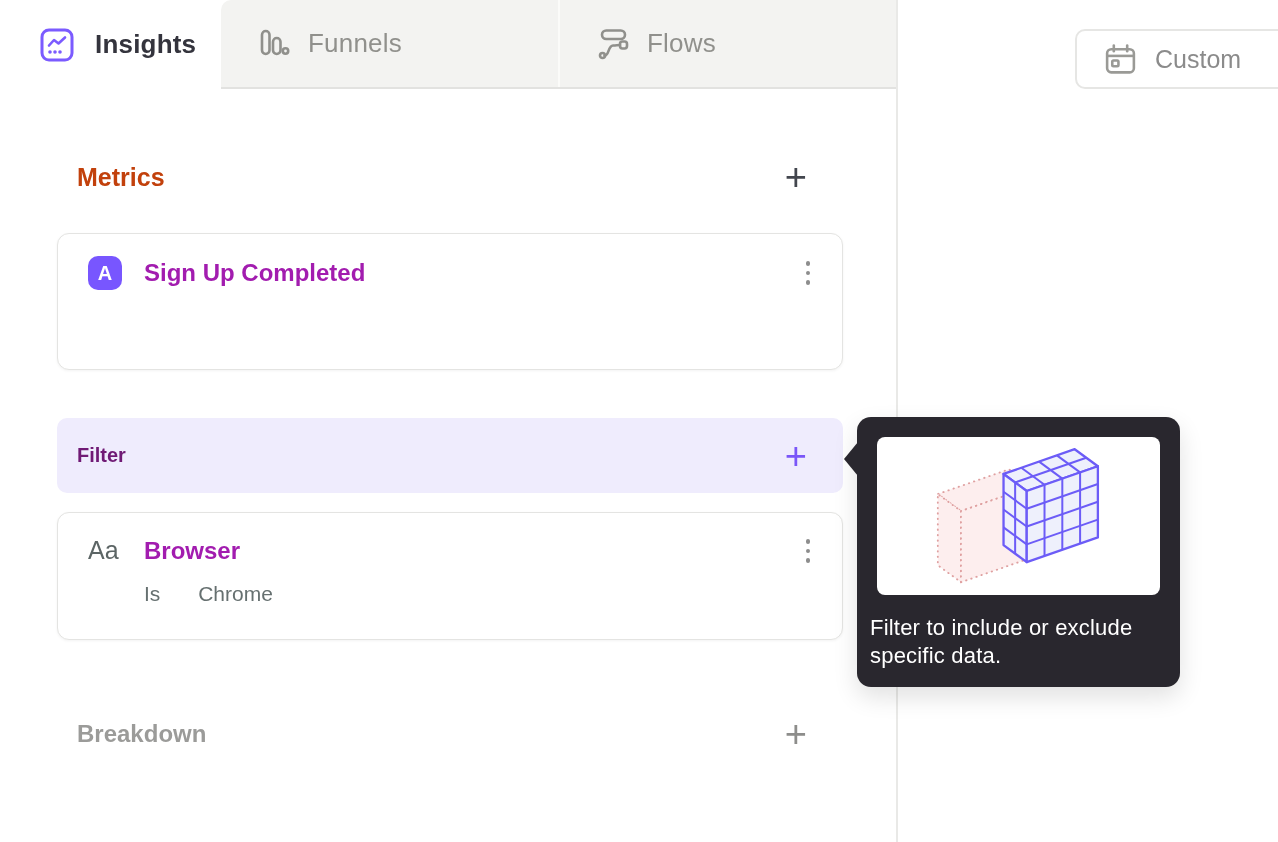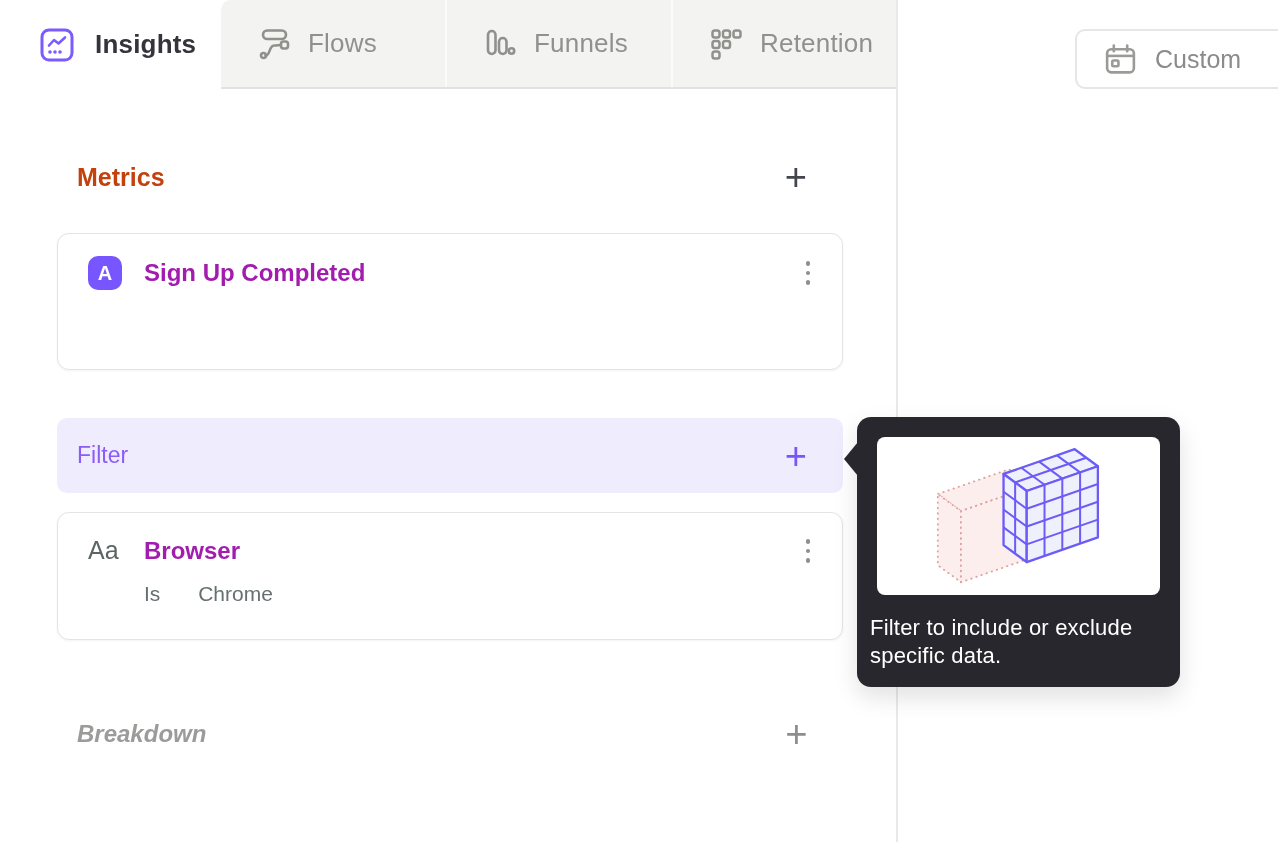--- a/index.html
+++ b/index.html
@@ -50,25 +50,25 @@
   .card-title { flex:1; font-size:24px; color:#a21caf; font-weight:700; }
   .kebab { display:flex; flex-direction:column; gap:5px; padding:4px; cursor:pointer; }
   .kebab i { width:4.5px; height:4.5px; border-radius:50%; background:#8d8d8d; display:block; }
   .card-sub { padding:15px 0 0 86px; font-size:21px; color:#667070; }
   .card-sub .op { margin-right:32px; }
 
   .filter-row { position:absolute; left:57px; top:418px; width:786px; height:75px;
                 background:#efecfd; border-radius:10px; display:flex; align-items:center;
                 justify-content:space-between; padding:0 36px 0 20px; box-sizing:border-box;
                 cursor:pointer; }
-  .filter-row .sec-title { font-size:23px; font-weight:400; color:#8b5cf6; }
+  .filter-row .sec-title { font-size:20px; font-weight:700; color:#701a75; }
 
   .breakdown-row { position:absolute; left:57px; top:700px; width:786px; height:68px;
                    display:flex; align-items:center; justify-content:space-between;
-                   padding:0 36px 0 20px; box-sizing:border-box;font-style:italic; }
+                   padding:0 36px 0 20px; box-sizing:border-box; }
   .breakdown-row .sec-title { font-size:24px; font-weight:700; color:#9b9b99; }
 
   
   .tooltip { position:absolute; left:857px; top:417px; width:323px; height:270px;
              background:#29272e; border-radius:14px; z-index:5;
              box-shadow:0 10px 24px rgba(0,0,0,0.12); }
   .tooltip-arrow { position:absolute; left:-13px; top:25px; width:0; height:0;
                    border-top:17px solid transparent; border-bottom:17px solid transparent;
                    border-right:14px solid #29272e; }
   .tooltip-media { position:absolute; left:20px; top:20px; width:283px; height:158px;
@@ -91,45 +91,34 @@
         <polyline points="9,17.5 14,12 18.5,15.5 25,9.5" stroke="#7b5bff" stroke-width="2.6" stroke-linecap="round" stroke-linejoin="round"></polyline>
         <circle cx="10" cy="24" r="1.8" fill="#7b5bff"></circle>
         <circle cx="15" cy="24" r="1.8" fill="#7b5bff"></circle>
         <circle cx="20" cy="24" r="1.8" fill="#7b5bff"></circle>
       </svg>
       <span class="tab-label">Insights</span>
     </div>
     <div class="tabs-gray">
       <div class="tab">
         <svg class="icon-svg" width="34" height="34" viewBox="0 0 34 34" fill="none" stroke="#90908c" stroke-width="2.6">
-          <rect x="6" y="3.5" width="23" height="8.5" rx="4.25"></rect>
-          <path d="M8.5,28.5 C13,29.5 12,18.5 17,18.5 C20.5,18.5 21,18 24,18" stroke-linecap="round"></path>
-          <rect x="24" y="14.5" width="7" height="7" rx="2.4"></rect>
-          <circle cx="6.5" cy="28.5" r="2.5"></circle>
-        </svg>
-        <span class="tab-label">Flows</span>
-      </div>
-      <div class="tab">
-        <svg class="icon-svg" width="34" height="34" viewBox="0 0 34 34" fill="none" stroke="#90908c" stroke-width="2.6">
           <rect x="5" y="4" width="7.5" height="23" rx="3.75"></rect>
           <rect x="16" y="11" width="7.5" height="16" rx="3.75"></rect>
           <circle cx="28.5" cy="24" r="2.7"></circle>
         </svg>
         <span class="tab-label">Funnels</span>
       </div>
       <div class="tab">
-        <svg class="icon-svg" width="34" height="34" viewBox="0 0 34 34" fill="none" stroke="#90908c" stroke-width="2.5">
-          <rect x="3.5" y="3.5" width="7" height="7" rx="2.3"></rect>
-          <rect x="14" y="3.5" width="7" height="7" rx="2.3"></rect>
-          <rect x="24.5" y="3.5" width="7" height="7" rx="2.3"></rect>
-          <rect x="3.5" y="14" width="7" height="7" rx="2.3"></rect>
-          <rect x="14" y="14" width="7" height="7" rx="2.3"></rect>
-          <rect x="3.5" y="24.5" width="7" height="7" rx="2.3"></rect>
+        <svg class="icon-svg" width="34" height="34" viewBox="0 0 34 34" fill="none" stroke="#90908c" stroke-width="2.6">
+          <rect x="6" y="3.5" width="23" height="8.5" rx="4.25"></rect>
+          <path d="M8.5,28.5 C13,29.5 12,18.5 17,18.5 C20.5,18.5 21,18 24,18" stroke-linecap="round"></path>
+          <rect x="24" y="14.5" width="7" height="7" rx="2.4"></rect>
+          <circle cx="6.5" cy="28.5" r="2.5"></circle>
         </svg>
-        <span class="tab-label">Retention</span>
+        <span class="tab-label">Flows</span>
       </div>
     </div>
   </div>
 
   <div class="v-divider"></div>
 
   <div class="custom-btn">
     <svg class="icon-svg" width="35" height="35" viewBox="0 0 34 34" fill="none" stroke="#9a9a96" stroke-width="2.5">
       <rect x="4" y="7" width="26" height="22.5" rx="4"></rect>
       <line x1="10.5" y1="3.5" x2="10.5" y2="9" stroke-linecap="round"></line>

